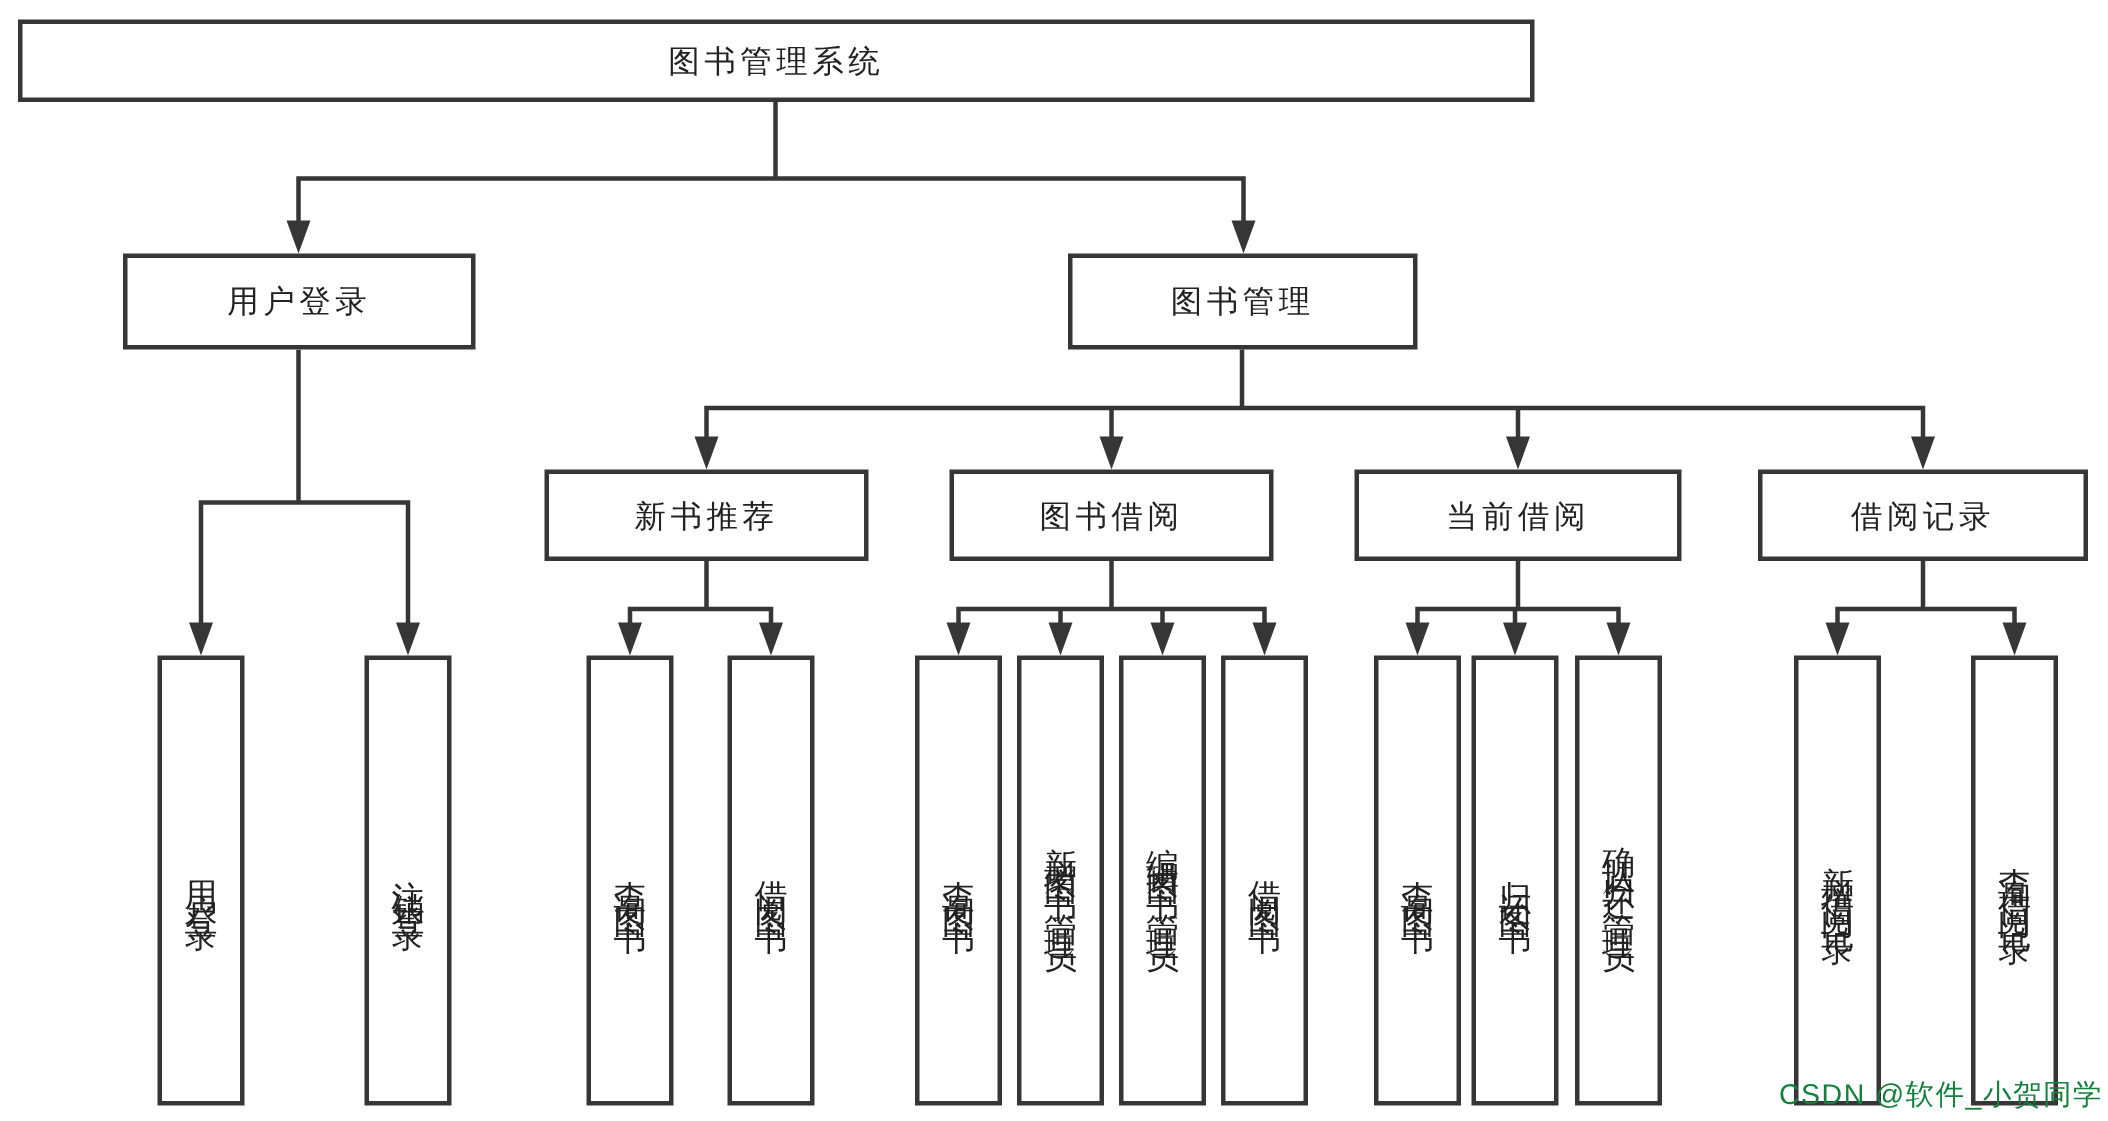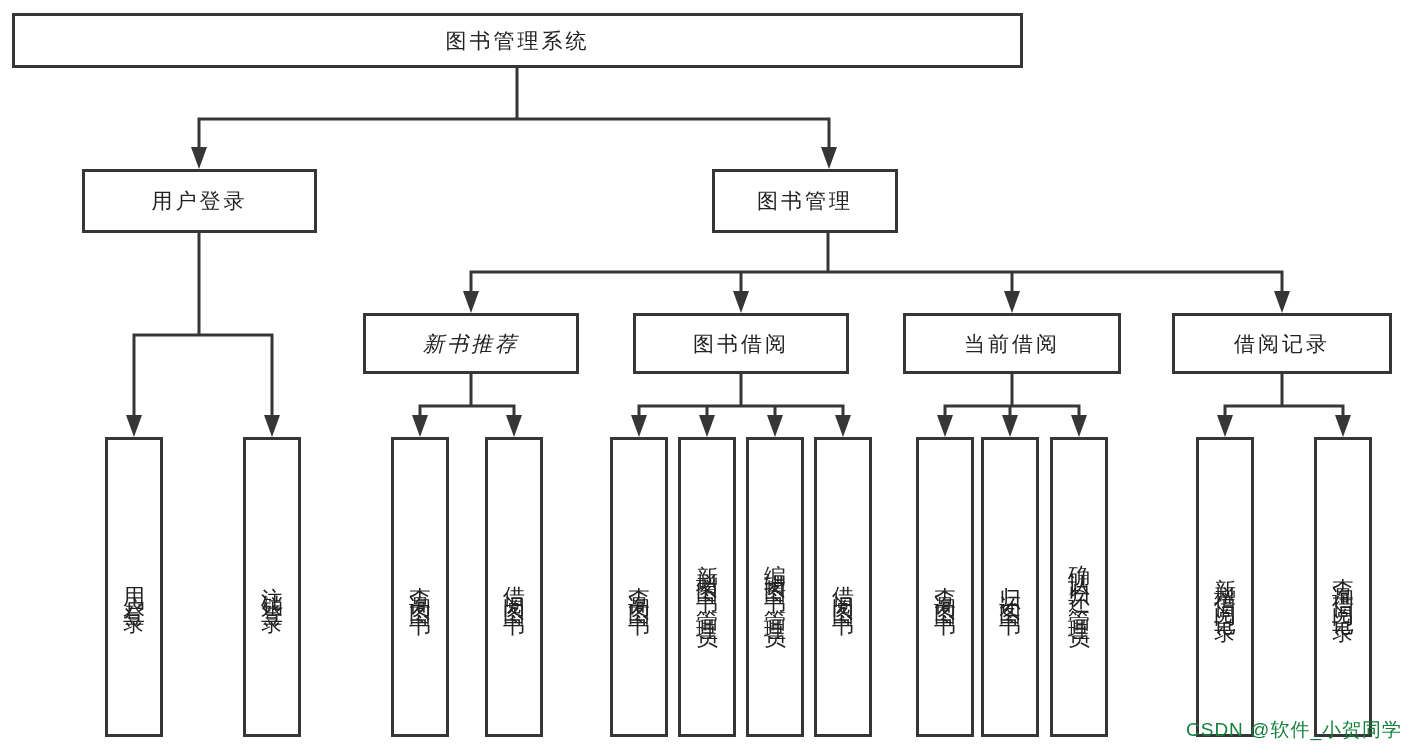--- a/index.html
+++ b/index.html
@@ -92,25 +92,25 @@
     </g>
   </svg>
 
   <div class="box" style="left:12px;top:13px;width:1011px;height:55px;">
     <span class="h-label">图书管理系统</span>
   </div>
 
   <div class="box lvl2" style="left:82px;width:235px;">
     <span class="h-label">用户登录</span>
   </div>
-  <div class="box lvl2" style="left:712px;width:186px;justify-content:center;">
+  <div class="box lvl2" style="left:712px;width:233px;justify-content:center;">
     <span class="h-label">图书管理</span>
   </div>
 
-  <div class="box lvl3" style="left:363px;width:216px;font-style:italic;">
+  <div class="box lvl3" style="left:363px;width:216px;">
     <span class="h-label">新书推荐</span>
   </div>
   <div class="box lvl3" style="left:903px;width:218px;">
     <span class="h-label">当前借阅</span>
   </div>
   <div class="box lvl3" style="left:633px;width:216px;">
     <span class="h-label">图书借阅</span>
   </div>
   <div class="box lvl3" style="left:1172px;width:220px;">
     <span class="h-label">借阅记录</span>

